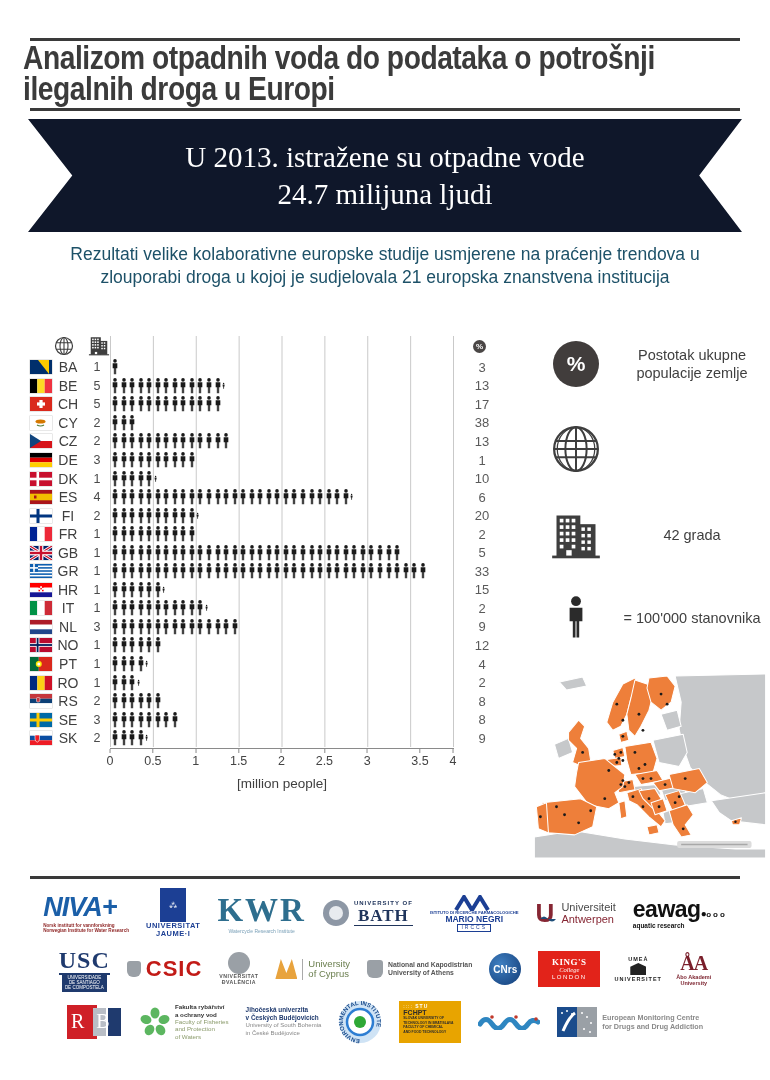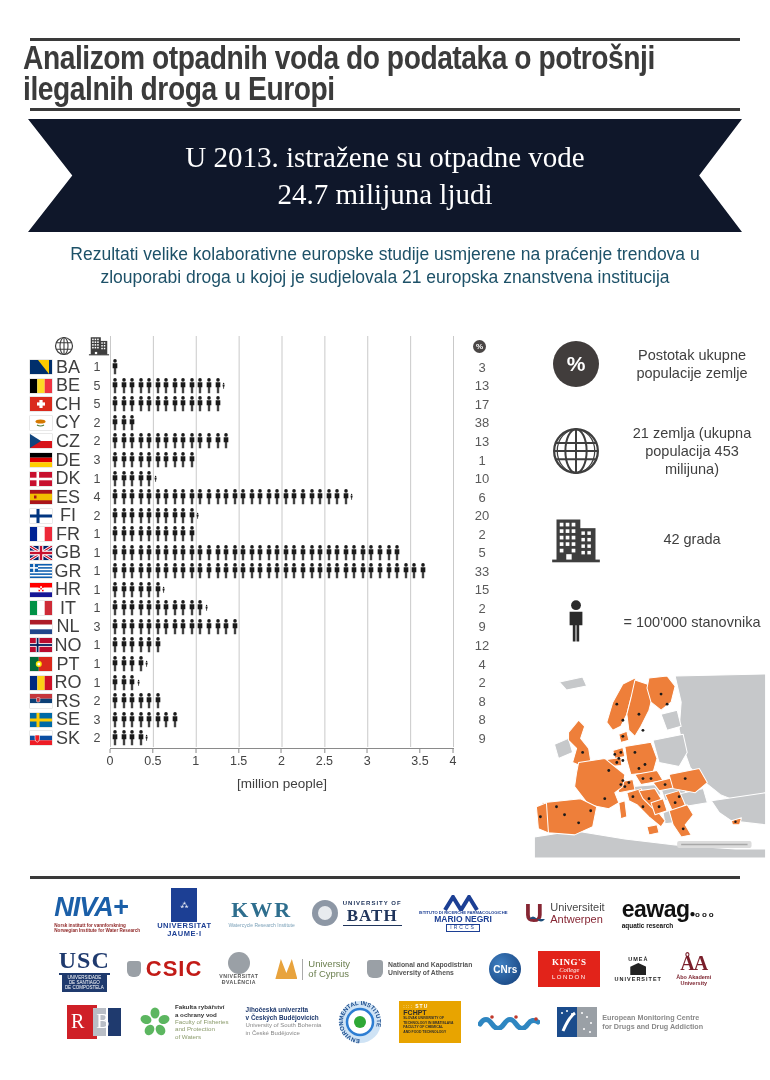--- a/index.html
+++ b/index.html
@@ -45,21 +45,21 @@
     background:#4a4645;color:#fff;font-size:8px;font-weight:700;display:flex;align-items:center;justify-content:center;}
   .rows{position:relative;margin-top:22px;}
   .rows::before{
     content:"";position:absolute;left:80px;top:-22px;bottom:0;width:344px;
     background-image:linear-gradient(to right,#c9c9c9 1px,transparent 1px);
     background-size:42.875px 100%;
   }
   .crow{display:flex;align-items:center;height:18.55px;position:relative;}
   .cflag{width:22px;height:14px;flex:0 0 22px;box-shadow:0 0 0 .5px #d0d0d0;}
   .cflag svg{display:block}
-  .ccode{flex:0 0 32px;text-align:center;font-size:18px;color:#3f3f3f;}
+  .ccode{flex:0 0 32px;text-align:center;font-size:14px;color:#3f3f3f;}
   .ccity{flex:0 0 26px;text-align:center;font-size:12.5px;color:#4a4a4a;}
   .cplot{flex:0 0 343px;height:100%;display:flex;align-items:center;padding-left:1px;}
   .cpct{flex:0 0 56px;text-align:center;font-size:13px;color:#5a5a5a;}
   .picon{width:8.55px;height:16px;flex:0 0 8.55px;display:flex;align-items:flex-end;}
   .picon svg{display:block;fill:#1a1a1a;}
   .picon.partial{flex:0 0 3.2px;width:3.2px;overflow:hidden;}
   .xaxis{position:absolute;left:80px;width:344px;border-top:1.5px solid #8a8a8a;height:26px;}
   .xtick{position:absolute;top:0;transform:translateX(-50%);text-align:center;font-size:12.5px;color:#444;}
   .xtick::before{content:"";display:block;width:1px;height:4px;background:#8a8a8a;margin:0 auto 1px;}
   .xlabel{position:absolute;left:80px;width:344px;text-align:center;font-size:13.5px;color:#3f3f3f;}
@@ -79,21 +79,21 @@
   .logos{position:absolute;top:888px;left:0;width:770px;display:flex;flex-direction:column;gap:8px;}
   .lrow{display:flex;justify-content:center;align-items:center;gap:17px;}
   .logo{display:flex;align-items:center;gap:5px;}
   .lstack{display:flex;flex-direction:column;align-items:center;line-height:1.1;}
   .lstack.left{align-items:flex-start;text-align:left;}
   .niva-main{font-style:italic;font-weight:700;font-size:27px;color:#1b5fa8;letter-spacing:-1px;}
   .tiny-red{font-size:4.6px;color:#8b1f1f;font-weight:700;}
   .tiny{font-size:5px;color:#666;}
   .jaume-box{width:26px;height:34px;background:#1c3f94;color:#fff;font-size:7px;display:flex;align-items:center;justify-content:center;}
   .jaume-t{font-size:7.5px;color:#1c3f94;font-weight:700;letter-spacing:.5px;}
-  .kwr{font-family:"Liberation Serif",serif;font-weight:700;font-size:22px;color:#2e6e8e;letter-spacing:2px;}
+  .kwr{font-family:"Liberation Serif",serif;font-weight:700;font-size:33px;color:#2e6e8e;letter-spacing:2px;}
   .bath-crest{width:26px;height:26px;border-radius:50%;background:#8d97a5;display:flex;align-items:center;justify-content:center;}
   .bath-crest i{width:14px;height:14px;border-radius:50%;background:#e8ebef;display:block;}
   .bath-sm{font-size:6px;color:#20355c;font-weight:700;letter-spacing:1px;}
   .bath-lg{font-family:"Liberation Serif",serif;font-size:17px;color:#20355c;font-weight:700;letter-spacing:1px;}
   .mn-sm{font-size:4.2px;color:#1c3f94;font-weight:700;}
   .mn-lg{font-size:8.5px;color:#1c3f94;font-weight:700;}
   .mn-box{font-size:5px;color:#1c3f94;border:.5px solid #1c3f94;padding:0 3px;letter-spacing:2px;}
   .ua-u{font-size:26px;font-weight:700;color:#862633;}
   .ua-t1{font-size:11px;color:#4a4a4a;}
   .ua-t2{font-size:11px;color:#862633;}
@@ -2037,21 +2037,20 @@
   </div>
   <div class="litem">
     <span class="lic">
       <svg width="50" height="50" viewBox="0 0 40 40">
           <circle cx="20" cy="20" r="17.5" fill="none" stroke="#3e3e3e" stroke-width="1.8"></circle>
           <ellipse cx="20" cy="20" rx="8.5" ry="17.5" fill="none" stroke="#3e3e3e" stroke-width="1.6"></ellipse>
           <ellipse cx="20" cy="20" rx="15" ry="17.4" fill="none" stroke="#3e3e3e" stroke-width="1"></ellipse>
           <path d="M3.2 13.5 h33.6 M3.2 26.5 h33.6 M20 2.5 v35 M2.5 20 h35" stroke="#3e3e3e" stroke-width="1.6" fill="none"></path>
         </svg>
     </span>
-    <span class="ltxt">21 zemlja (ukupna populacija 453 milijuna)</span>
   </div>
   <div class="litem">
     <span class="lic">
       <svg width="52" height="48" viewBox="0 0 48 44">
           <rect x="6" y="4" width="22" height="38" fill="#3e3e3e"></rect>
           <rect x="26" y="12" width="16" height="30" fill="#3e3e3e"></rect>
           <g fill="#fff">
             <rect x="9" y="7" width="3.4" height="3.4"></rect>
             <rect x="14.5" y="7" width="3.4" height="3.4"></rect>
             <rect x="20" y="7" width="3.4" height="3.4"></rect>

